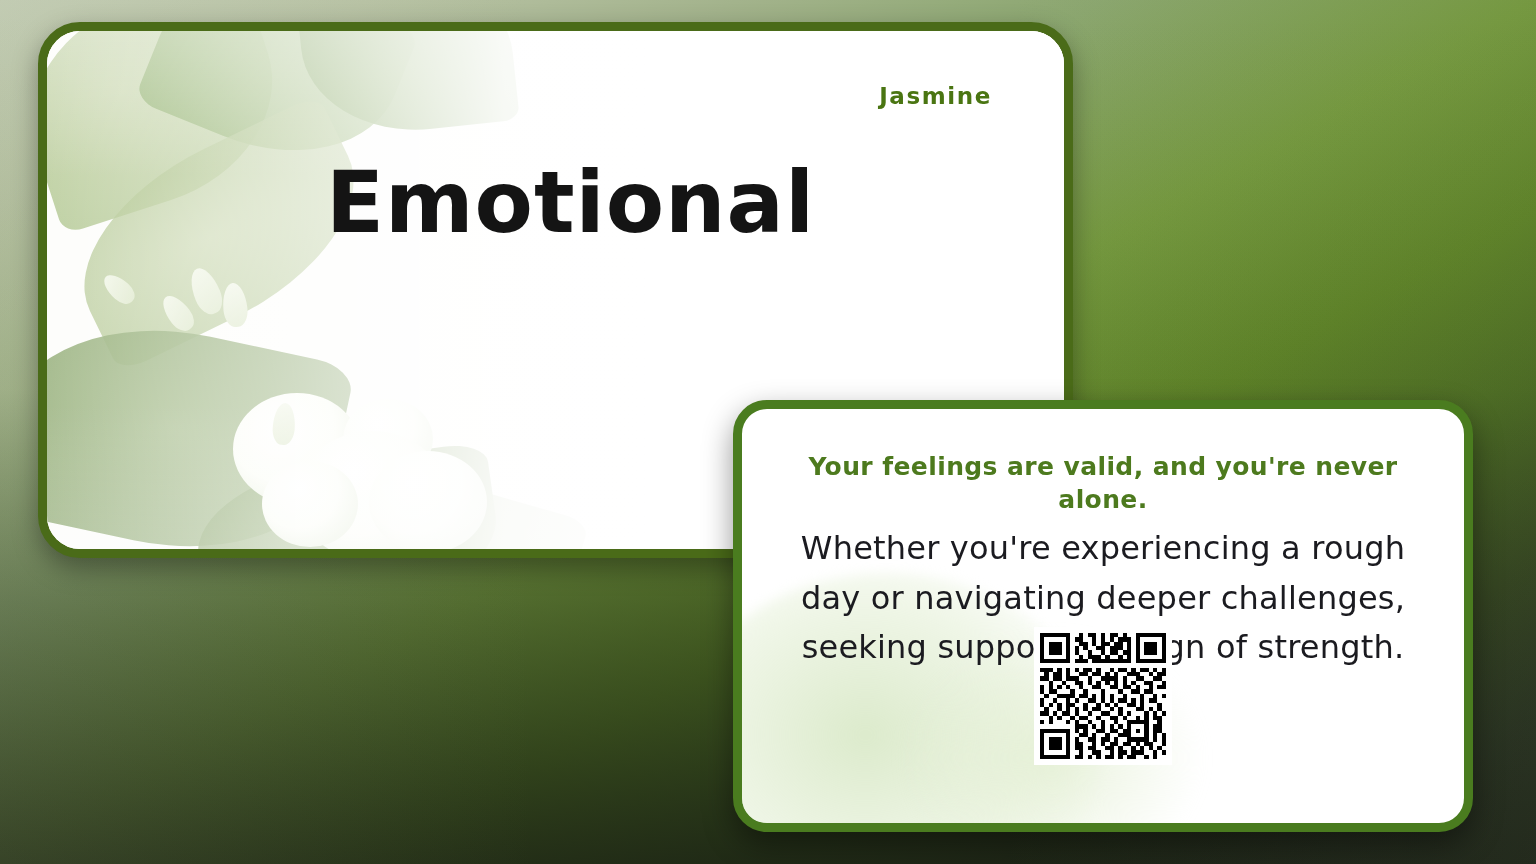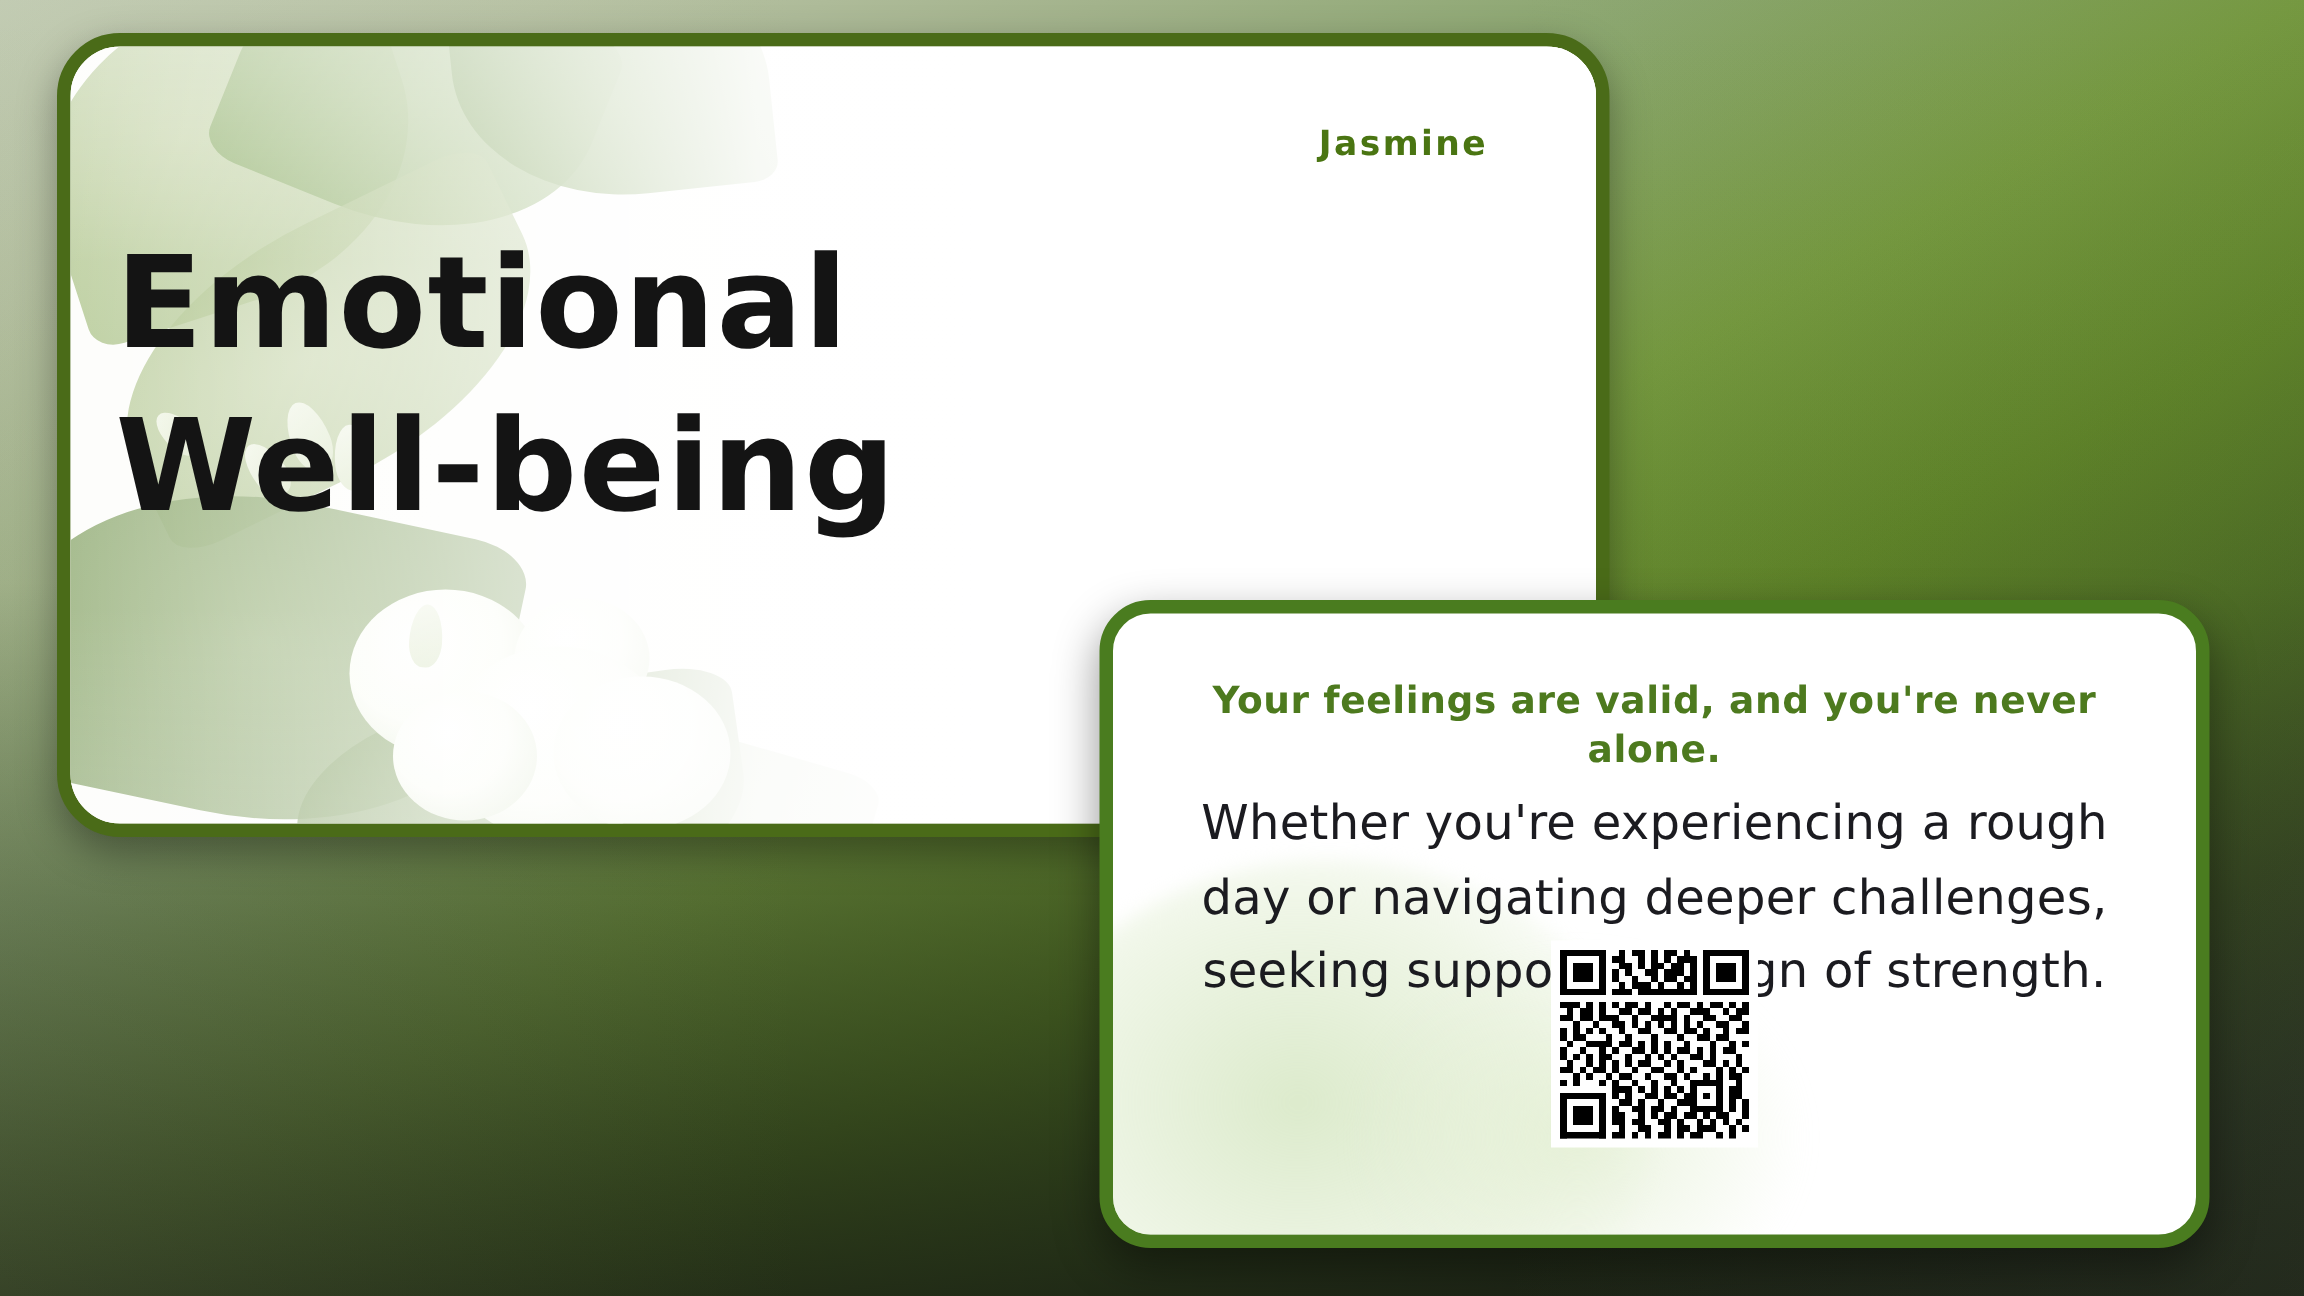--- a/index.html
+++ b/index.html
@@ -74,21 +74,21 @@
     pointer-events:none;
   }
 
   .author{
     position:absolute; right:72px; top:52px;
     font-family:"DejaVu Sans", sans-serif;
     font-size:23px; font-weight:700; color:#4a7512; letter-spacing:1.6px;
   }
   .title{
     position:absolute; left:0; right:0; top:118px;
-    text-align:left; padding-left:30px;
+    text-align:center; padding-left:30px;
     font-family:"DejaVu Sans", sans-serif;
     font-size:85px; font-weight:700; color:#141414;
     line-height:1.28; letter-spacing:1px;
   }
   .title span{ display:block; }
   .subtitle{
     position:absolute; left:0; right:0; top:388px;
     text-align:center; padding-left:26px;
     font-family:"DejaVu Sans", sans-serif;
     font-size:31px; font-weight:700; color:#17171a; letter-spacing:1.3px;
@@ -165,21 +165,20 @@
       <div class="blossom b4"></div>
       <div class="bud bd4"></div>
     </div>
 
     <div class="floral-fade"></div>
 
     <div class="author">Jasmine</div>
 
     <div class="title">
       <span>Emotional</span>
-      <span>Well-being</span>
     </div>
 
   </div>
 </div>
 
 <div class="card2">
   <div class="wash"></div>
   <div class="wash2"></div>
 
   <div class="c2-content">

